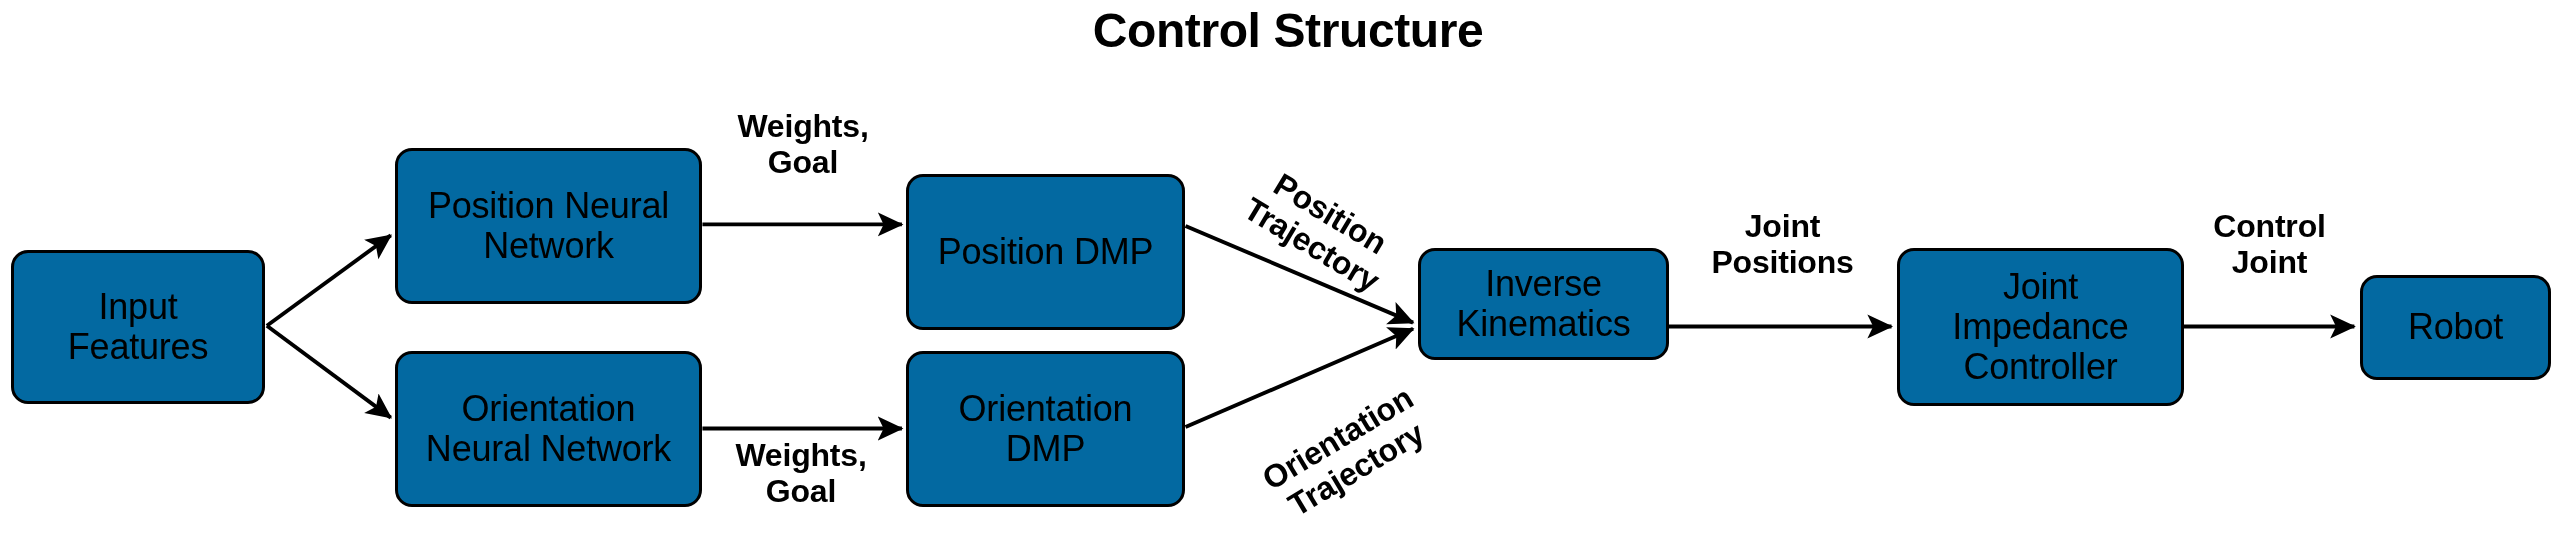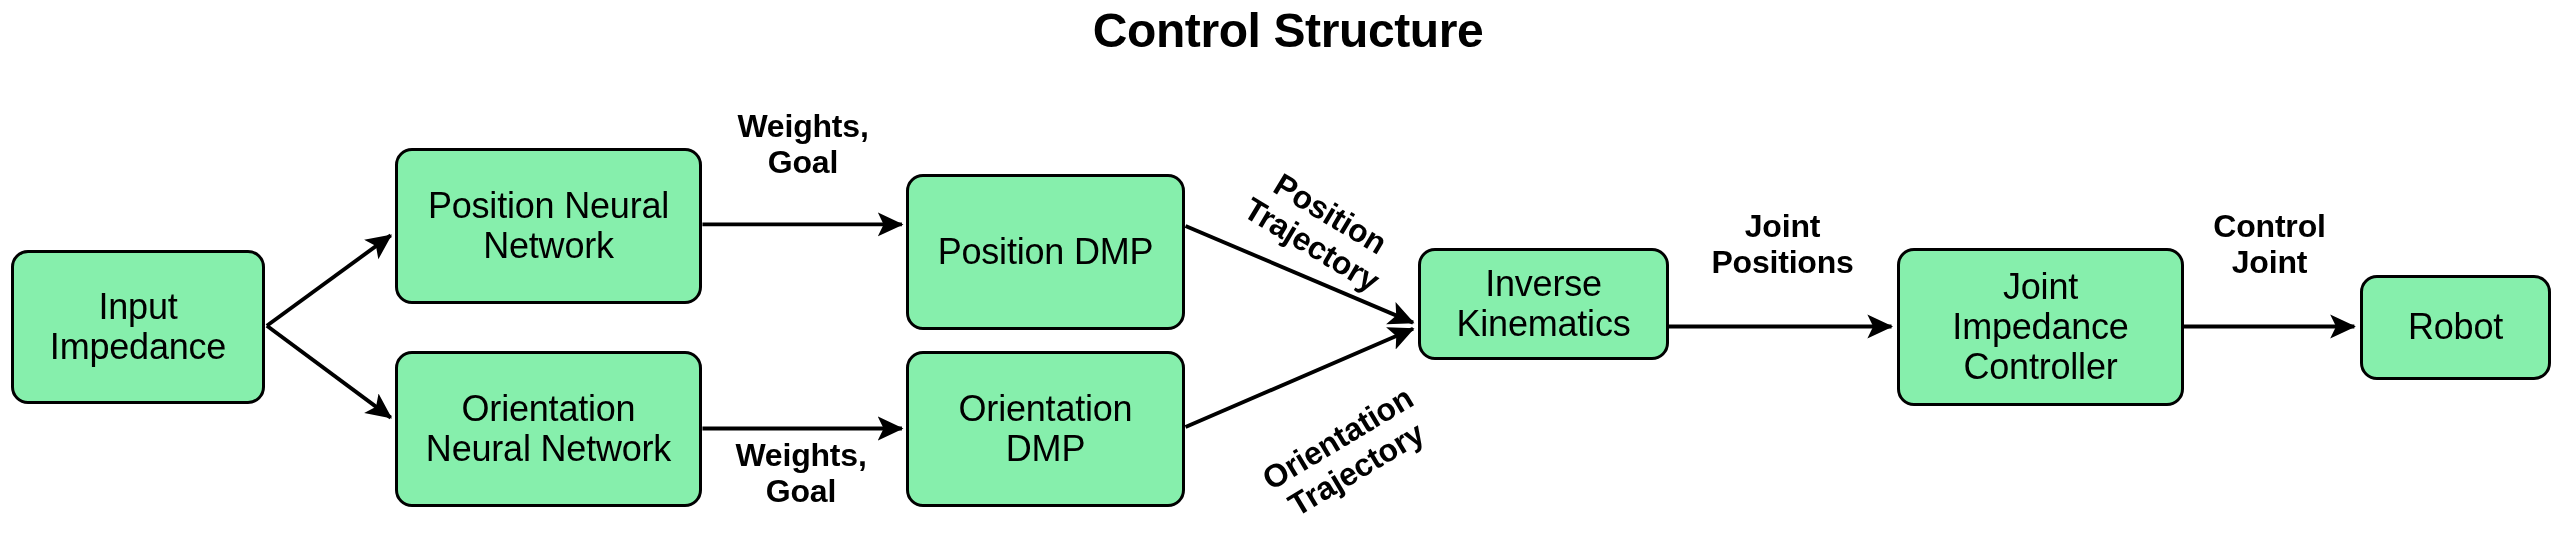--- a/index.html
+++ b/index.html
@@ -20,21 +20,21 @@
     left: 0;
     top: 0;
     width: 2576px;
     height: 547px;
   }
   .node-box {
     position: absolute;
     box-sizing: border-box;
     border: 3.1px solid #000000;
     border-radius: 17px;
-    background: #86efac;
+    background: #0369a1;
     display: flex;
     align-items: center;
     justify-content: center;
     text-align: center;
     color: #000000;
     font-family: "Liberation Sans", sans-serif;
     font-weight: 400;
     font-size: 36px;
     line-height: 1.12;
     letter-spacing: -0.2px;
@@ -99,21 +99,21 @@
 
     <line x1="1520" y1="548" x2="1812" y2="422" stroke="#000000" stroke-width="5" marker-end="url(#arrowhead)"></line>
 
     <line x1="2140" y1="419" x2="2426" y2="419" stroke="#000000" stroke-width="5" marker-end="url(#arrowhead)"></line>
 
     <line x1="2800" y1="419" x2="3020" y2="419" stroke="#000000" stroke-width="5" marker-end="url(#arrowhead)"></line>
   </svg>
 
   <div class="node-box" style="left:11px; top:250px; width:254px; height:154px;">
     <span>Input
-Impedance</span>
+Features</span>
   </div>
 
   <div class="node-box" style="left:395px; top:148px; width:307px; height:156px;">
     <span>Position Neural
 Network</span>
   </div>
 
   <div class="node-box" style="left:906px; top:148px; width:279px; height:156px;margin-top:26px;">
     <span>Position DMP</span>
   </div>

